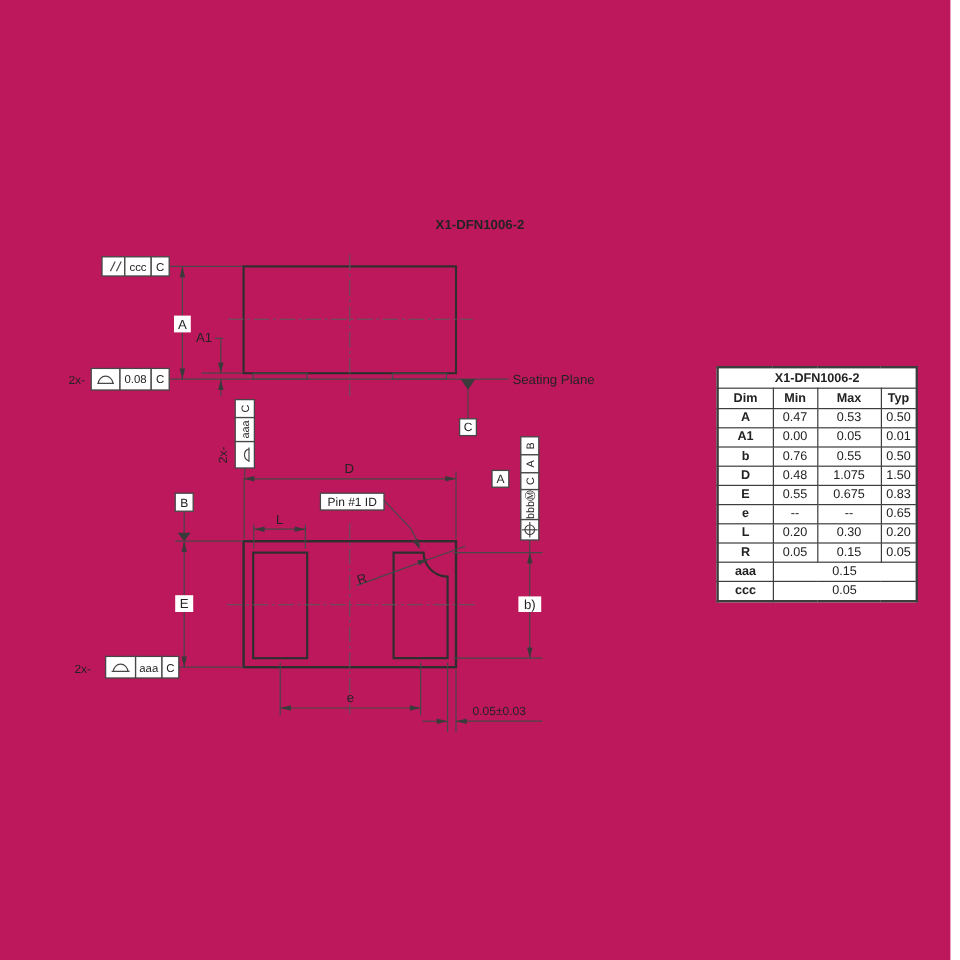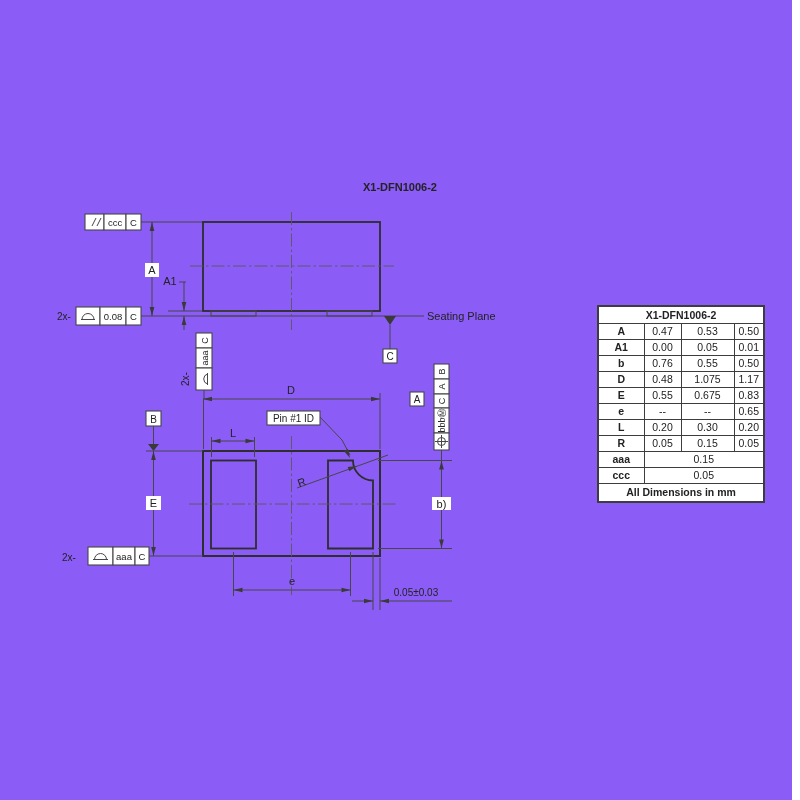--- a/index.html
+++ b/index.html
@@ -1,16 +1,16 @@
 <!DOCTYPE html>
 <html><head>
 <meta charset="utf-8">
 <style>
   html,body{margin:0;padding:0;background:#fff;}
-  .canvas{position:relative;width:792px;height:800px;background:#8b5cf6;overflow:hidden;
+  .canvas{position:relative;width:792px;height:800px;background:#be185d;overflow:hidden;
           font-family:"Liberation Sans",sans-serif;}
   svg text{fill:#232323;font-family:"Liberation Sans",sans-serif;}
   .t11{font-size:11px;}
   .t10{font-size:10px;}
   .t95{font-size:9.5px;}
   .t9{font-size:9px;}
   .bold{font-weight:bold;}
   .mid{text-anchor:middle;}
   .thin{stroke:#474747;stroke-width:1;fill:none;}
   .thick{stroke:#2e2e2e;stroke-width:1.8;fill:none;}
@@ -230,20 +230,26 @@
   <colgroup>
         <col style="width:46px">
         <col style="width:37px">
         <col style="width:53px">
         <col style="width:30px">
       </colgroup>
   <tbody>
         <tr class="hrow">
     <td colspan="4" class="b">X1-DFN1006-2</td>
   </tr>
+  <tr class="hrow">
+    <td class="b">Dim</td>
+    <td class="b">Min</td>
+    <td class="b">Max</td>
+    <td class="b">Typ</td>
+  </tr>
   <tr>
     <td class="b">A</td>
     <td>0.47</td>
     <td>0.53</td>
     <td>0.50</td>
   </tr>
   <tr>
     <td class="b">A1</td>
     <td>0.00</td>
     <td>0.05</td>
@@ -252,21 +258,21 @@
   <tr>
     <td class="b">b</td>
     <td>0.76</td>
     <td>0.55</td>
     <td>0.50</td>
   </tr>
   <tr>
     <td class="b">D</td>
     <td>0.48</td>
     <td>1.075</td>
-    <td>1.17</td>
+    <td>1.50</td>
   </tr>
   <tr>
     <td class="b">E</td>
     <td>0.55</td>
     <td>0.675</td>
     <td>0.83</td>
   </tr>
   <tr>
     <td class="b">e</td>
     <td>--</td>
@@ -286,19 +292,16 @@
     <td>0.05</td>
   </tr>
   <tr>
     <td class="b">aaa</td>
     <td colspan="3">0.15</td>
   </tr>
   <tr>
     <td class="b">ccc</td>
     <td colspan="3">0.05</td>
   </tr>
-  <tr class="frow">
-    <td colspan="4" class="b">All Dimensions in mm</td>
-  </tr>
 </tbody>
     </table>
 
 </div>
 
 </body></html>

